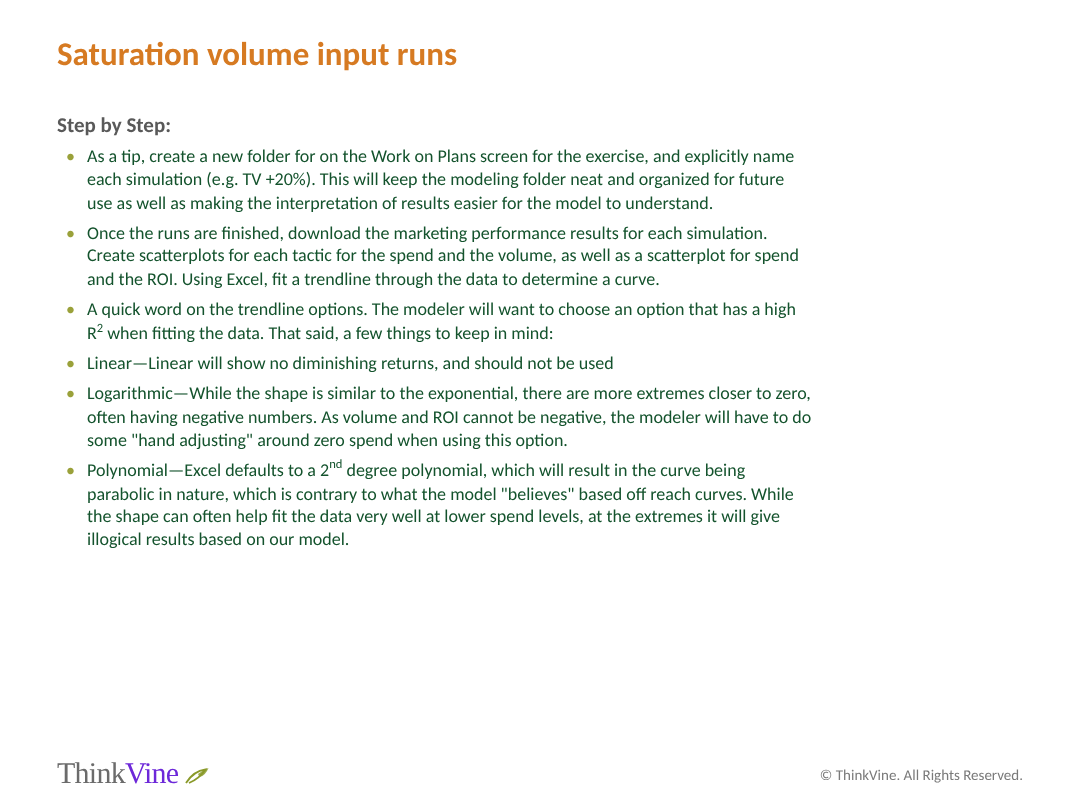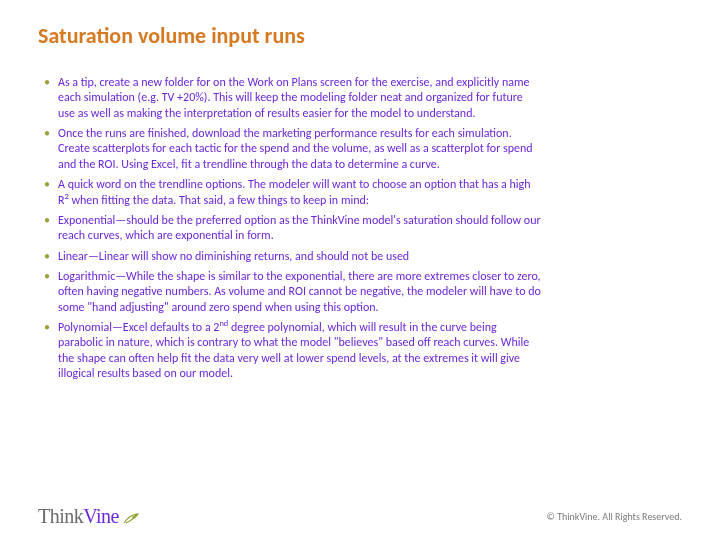--- a/index.html
+++ b/index.html
@@ -34,21 +34,21 @@
   }
   ul.bullets {
     margin: 0;
     padding: 0 0 0 18px;
     list-style: none;
   }
   ul.bullets li {
     position: relative;
     font-size: 12px;
     line-height: 1.28;
-    color: #6d28d9;
+    color: #14532d;
     margin-bottom: 5px;
     padding-left: 2px;
   }
   ul.bullets li::before {
     content: "•";
     position: absolute;
     left: -12px;
     top: 0;
     color: #9aa13a;
     font-size: 12px;
@@ -99,26 +99,26 @@
     margin-left: 21px;
   }
 </style>
 </head>
 <body>
 
 <div class="slide">
 
   <h1 class="title">Saturation volume input runs</h1>
 
+  <div class="subhead">Step by Step:</div>
 
   <ul class="bullets">
     <li>As a tip, create a new folder for on the Work on Plans screen for the exercise, and explicitly name each simulation (e.g. TV +20%).  This will keep the modeling folder neat and organized for future use as well as making the interpretation of results easier for the model to understand.</li>
     <li>Once the runs are finished, download the marketing performance results for each simulation.  Create scatterplots for each tactic for the spend and the volume, as well as a scatterplot for spend and the ROI.  Using Excel, fit a trendline through the data to determine a curve.</li>
     <li>A quick word on the trendline options.  The modeler will want to choose an option that has a high R<sup>2</sup> when fitting the data.  That said, a few things to keep in mind:</li>
-    <li>Exponential—should be the preferred option as the ThinkVine model's saturation should follow our reach curves, which are exponential in form.</li>
     <li>Linear—Linear will show no diminishing returns, and should not be used</li>
     <li>Logarithmic—While the shape is similar to the exponential, there are more extremes closer to zero, often having negative numbers.  As volume and ROI cannot be negative, the modeler will have to do some "hand adjusting" around zero spend when using this option.</li>
     <li>Polynomial—Excel defaults to a 2<sup>nd</sup> degree polynomial, which will result in the curve being parabolic in nature, which is contrary to what the model "believes" based off reach curves.  While the shape can often help fit the data very well at lower spend levels, at the extremes it will give illogical results based on our model.</li>
   </ul>
 
   <div class="footer">
     <div class="logo">
       <span class="think">Think</span>
         <span class="vine">Vine</span>
       <span class="logo-leaf">

